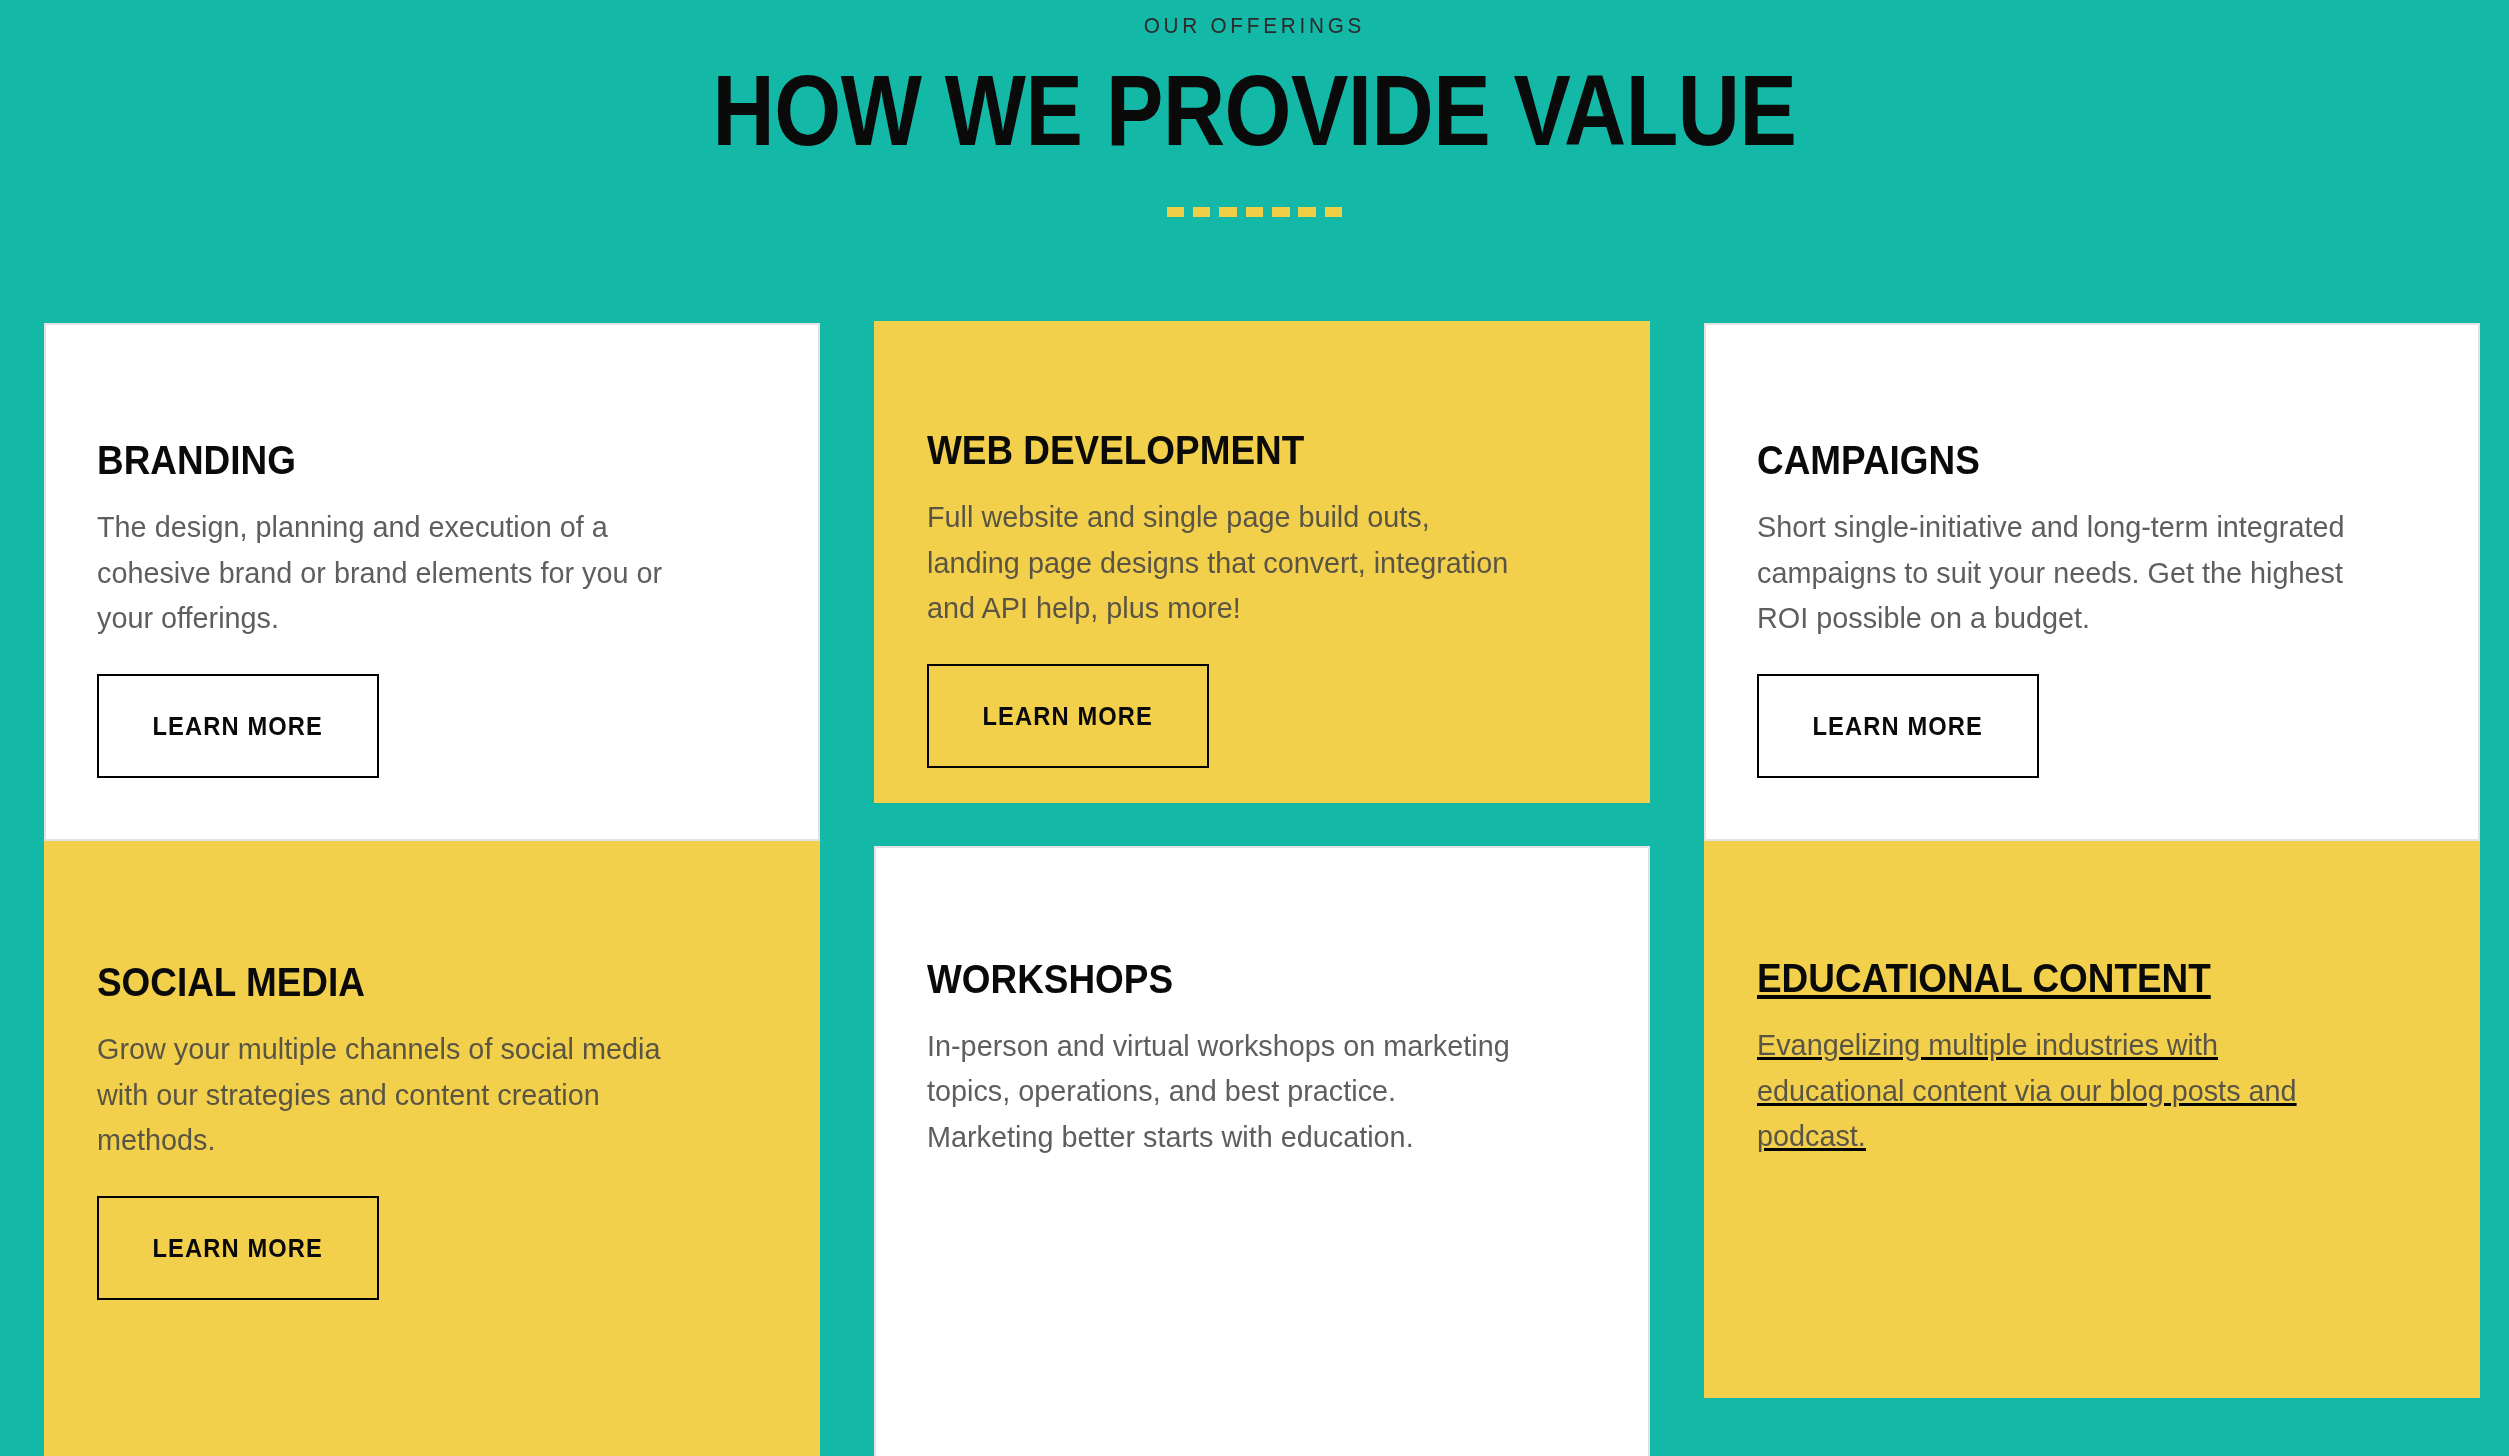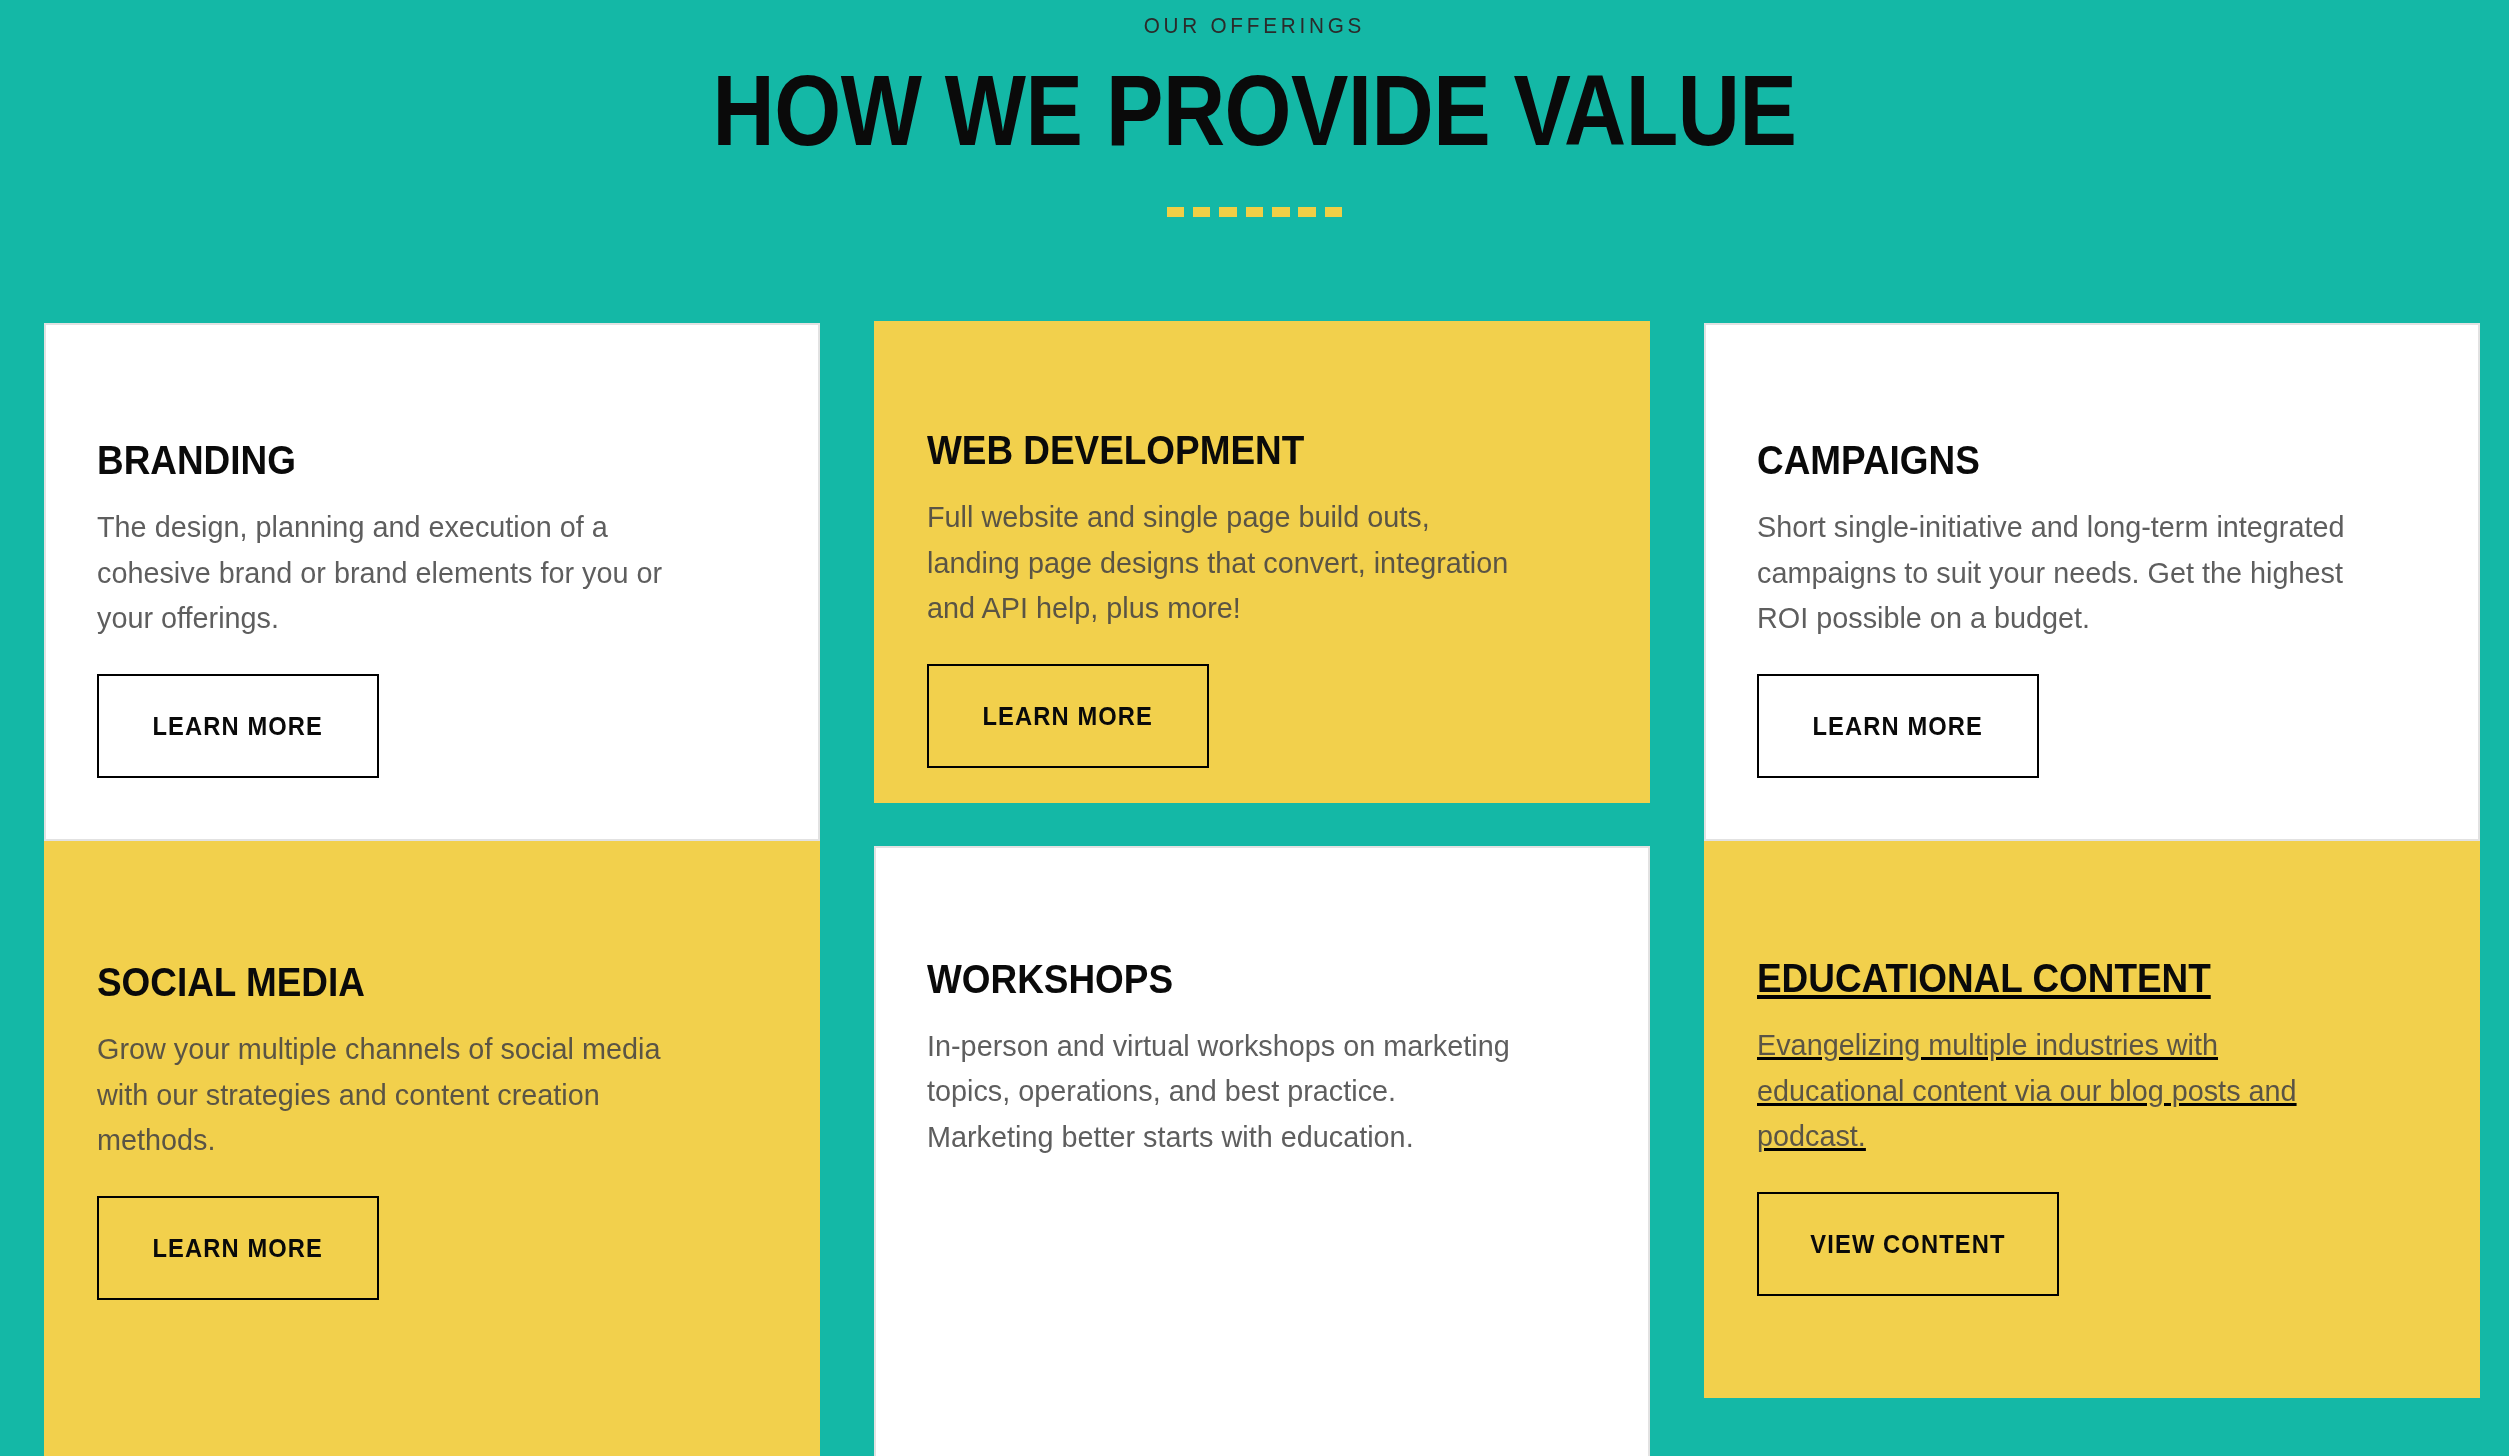--- a/index.html
+++ b/index.html
@@ -147,21 +147,21 @@
 
   .card.accent .card-desc { color: #5a5445; }
 
   .card-btn {
     margin-top: 33px;
     display: inline-flex;
     align-items: center;
     justify-content: center;
     min-width: 282px;
     height: 104px;
-    padding: 0 44px;
+    padding: 0 34px;
     border: 2.9px solid #000000;
     background: transparent;
     cursor: pointer;
     font-family: inherit;
     font-size: 25.5px;
     font-weight: 700;
     letter-spacing: 1.2px;
     color: #0a0a0a;
     text-transform: uppercase;
     line-height: 1;
@@ -251,23 +251,20 @@
           <p class="card-desc">In-person and virtual workshops on marketing topics, operations, and best practice. Marketing better starts with education.</p>
         </div>
       </div>
 
       <div class="col-spacer"></div>
 
       <div class="col">
         <div class="card accent ec">
           <h2 class="card-title">EDUCATIONAL CONTENT</h2>
           <p class="card-desc">Evangelizing multiple industries with educational content via our blog posts and podcast.</p>
-          <button class="card-btn">
-            <span class="btn-label">VIEW CONTENT</span>
-          </button>
         </div>
       </div>
 
     </div>
 
   </div>
 </div>
 
 
 </body></html>

